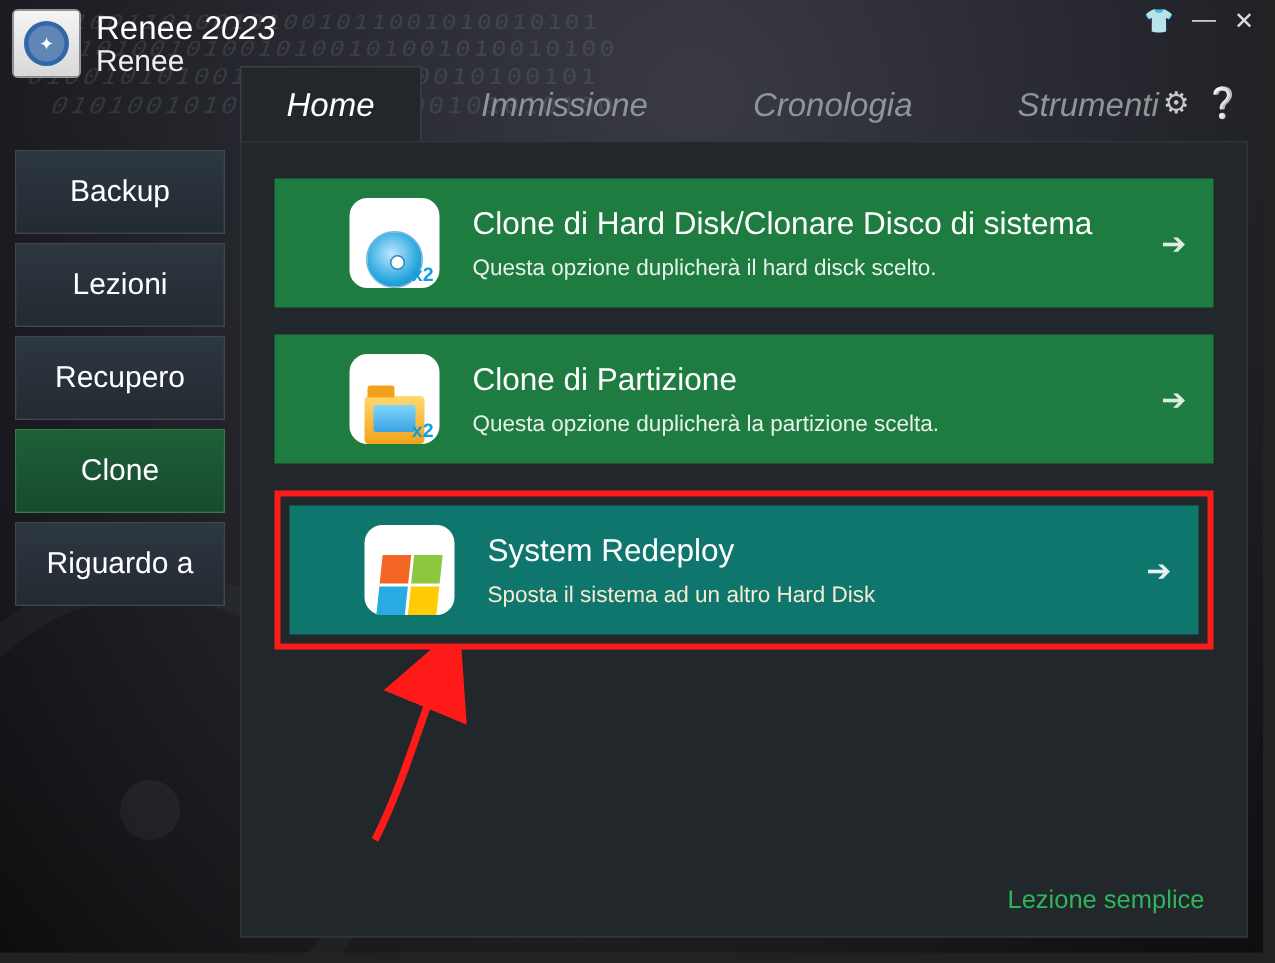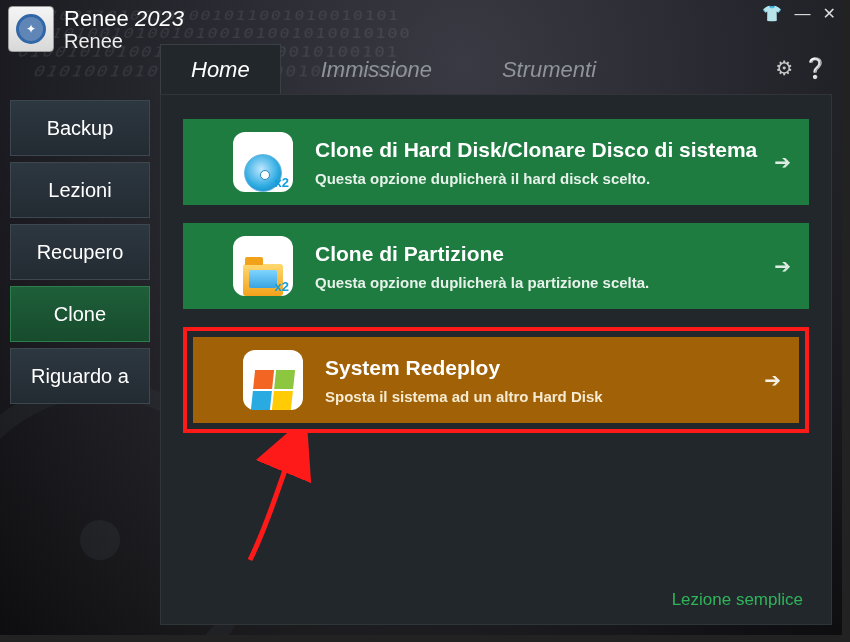--- a/index.html
+++ b/index.html
@@ -135,21 +135,21 @@
   }
   .opt-a { background:#1e7c40; }
 
   .opt-highlight {
     position: relative;
     padding: 6px;
     border: 4px solid #ff1a1a;
     margin-bottom: 18px;
   }
   .opt-b {
-    background:#a16207;
+    background:#0f766e;
     height:86px;
     display:flex;align-items:center;
     padding:0 18px; cursor:pointer;
   }
 
   .opt-icon {
     width:60px;height:60px;
     background:#fff;
     border-radius:12px;
     display:flex;align-items:flex-end;justify-content:center;
@@ -186,21 +186,21 @@
     content:"";position:absolute; top:6px; left:6px; width:28px; height:18px;
     background:linear-gradient(#7fd5ff,#3aa4e0); border-radius:2px;
   }
 
   .winlogo { width:40px;height:40px; display:grid; grid-template-columns:1fr 1fr; grid-template-rows:1fr 1fr; gap:2px; transform: skewX(-6deg); }
   .winlogo div:nth-child(1){background:#f26522;}
   .winlogo div:nth-child(2){background:#8dc63f;}
   .winlogo div:nth-child(3){background:#29abe2;}
   .winlogo div:nth-child(4){background:#ffcb05;}
 
-  .opt-text { flex:1;font-weight:bold; }
+  .opt-text { flex:1; }
   .opt-title { font-size:21px; color:#fff; margin-bottom:8px; }
   .opt-sub { font-size:15px; color:#e6f2e9; }
   .opt-b .opt-sub { color:#f6ead0; }
 
   .arrow {
     color:#ffffff; opacity:0.85; font-size:20px;
   }
   .opt-b .arrow { color:#fff; opacity:0.9;}
 
   
@@ -261,20 +261,21 @@
     <div class="window-ctrls">
       <span class="shirt-icon">👕</span>
       <span>—</span>
       <span>✕</span>
     </div>
   </div>
 
   <div class="tabs">
     <div class="tab active">Home</div>
     <div class="tab">Immissione</div>
+    <div class="tab">Cronologia</div>
     <div class="tab">Strumenti</div>
   </div>
 
   <div class="header-right">
     <span class="gear">⚙</span>
     <span class="help">❔</span>
   </div>
 
   <div class="sidebar">
     <div class="side-item">Backup</div>

